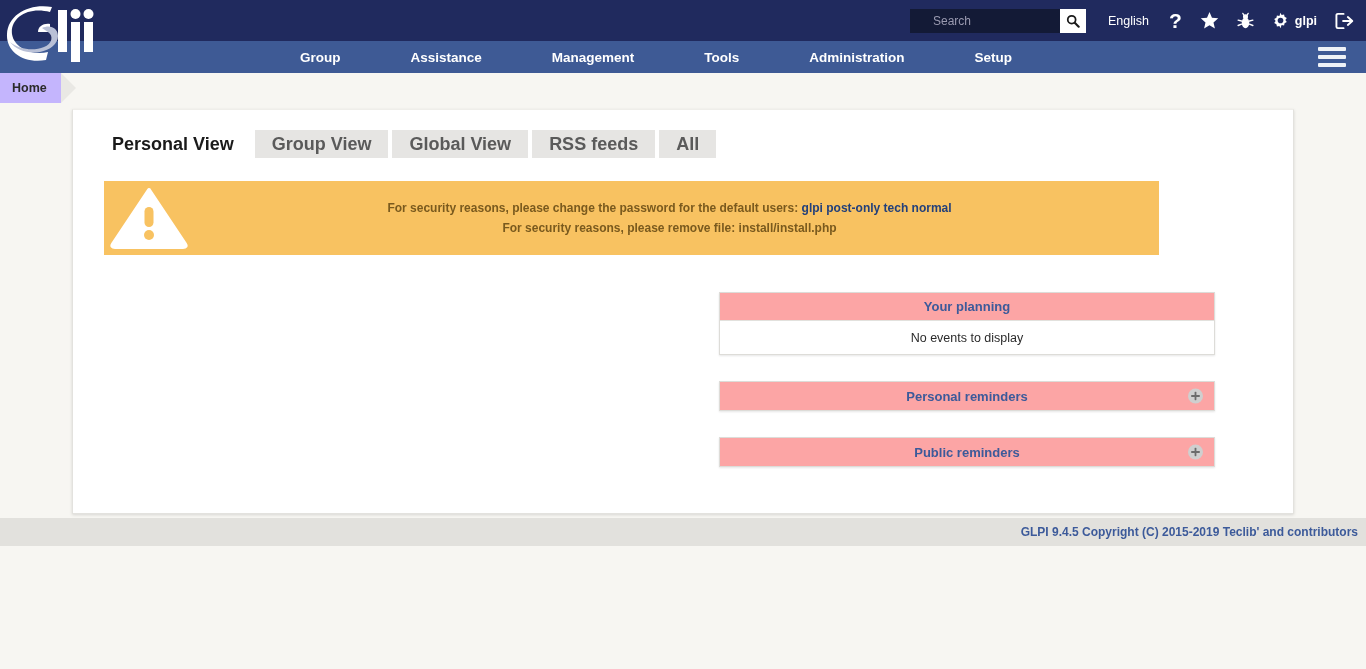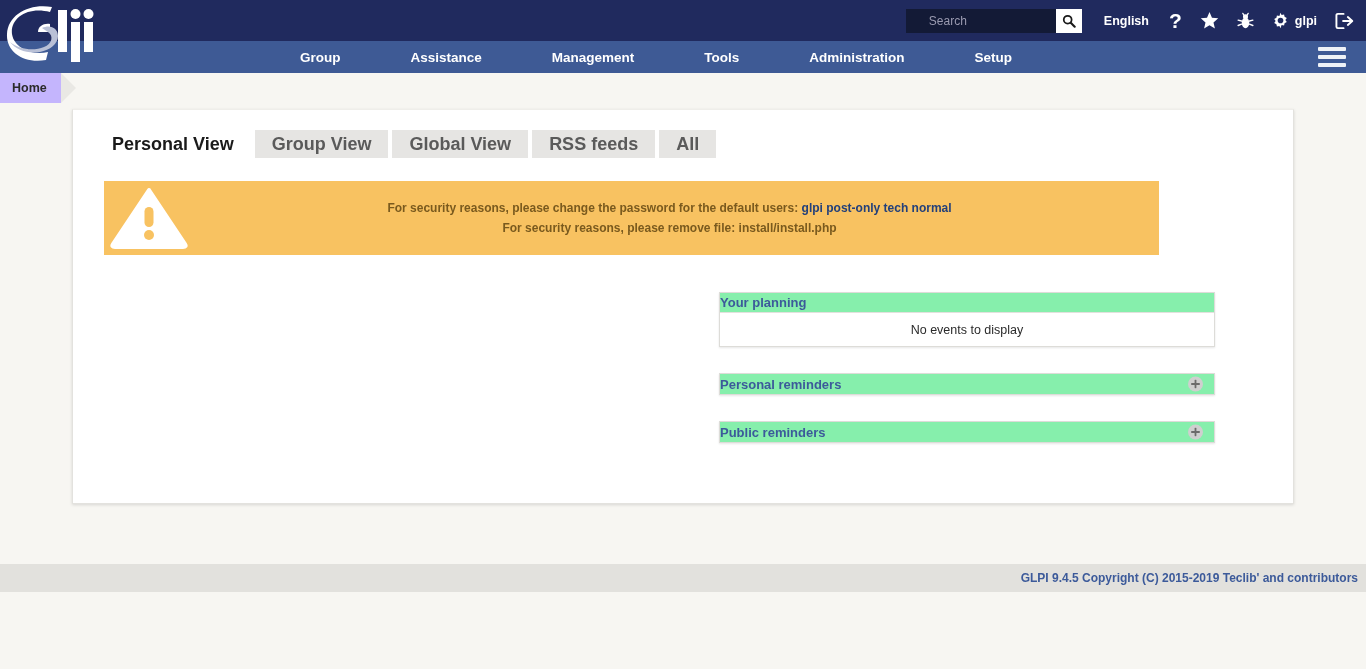--- a/index.html
+++ b/index.html
@@ -54,21 +54,21 @@
     width: 26px; height: 24px;
     background: #ffffff;
     border: none;
     padding: 0;
     cursor: pointer;
     display: flex; align-items: center; justify-content: center;
   }
   .lang {
     color: #ffffff;
     font-size: 12.5px;
-    font-weight: bold;
+    font-weight: normal;
     margin-right: 20px;
     cursor: pointer;
     white-space: nowrap;
   }
   .tb-icon {
     color: #ffffff;
     display: flex;
     align-items: center;
     justify-content: center;
     cursor: pointer;
@@ -231,25 +231,25 @@
     margin-left: 626px;
     width: 496px;
   }
   .widget {
     border: 1px solid #dddcd8;
     box-shadow: 0 1px 2px rgba(0,0,0,.10);
     background: #ffffff;
     margin-bottom: 26px;
   }
   .widget-head {
-    background: #86efac;
-    height: 20px;
-    display: flex;
-    align-items: center;
-    justify-content: flex-start;
+    background: #fca5a5;
+    height: 28px;
+    display: flex;
+    align-items: center;
+    justify-content: center;
     position: relative;
     border-bottom: 1px solid #e2e1dd;
   }
   .widget-head.plain { border-bottom: none; }
   .widget-title {
     font-size: 13px;
     font-weight: bold;
     color: #3c5a9a;
     cursor: pointer;
   }
@@ -270,21 +270,21 @@
     border-radius: 50%;
     background: #cfcfcf;
     display: flex; align-items: center; justify-content: center;
     cursor: pointer;
   }
   .add-btn svg { display: block; }
 
   
   .footer {
     position: absolute;
-    left: 0; top: 564px;
+    left: 0; top: 518px;
     width: 1366px;
     height: 28px;
     background: #e2e1dd;
     display: flex;
     align-items: center;
     justify-content: flex-end;
   }
   .footer-text {
     font-size: 12px;
     font-weight: bold;

